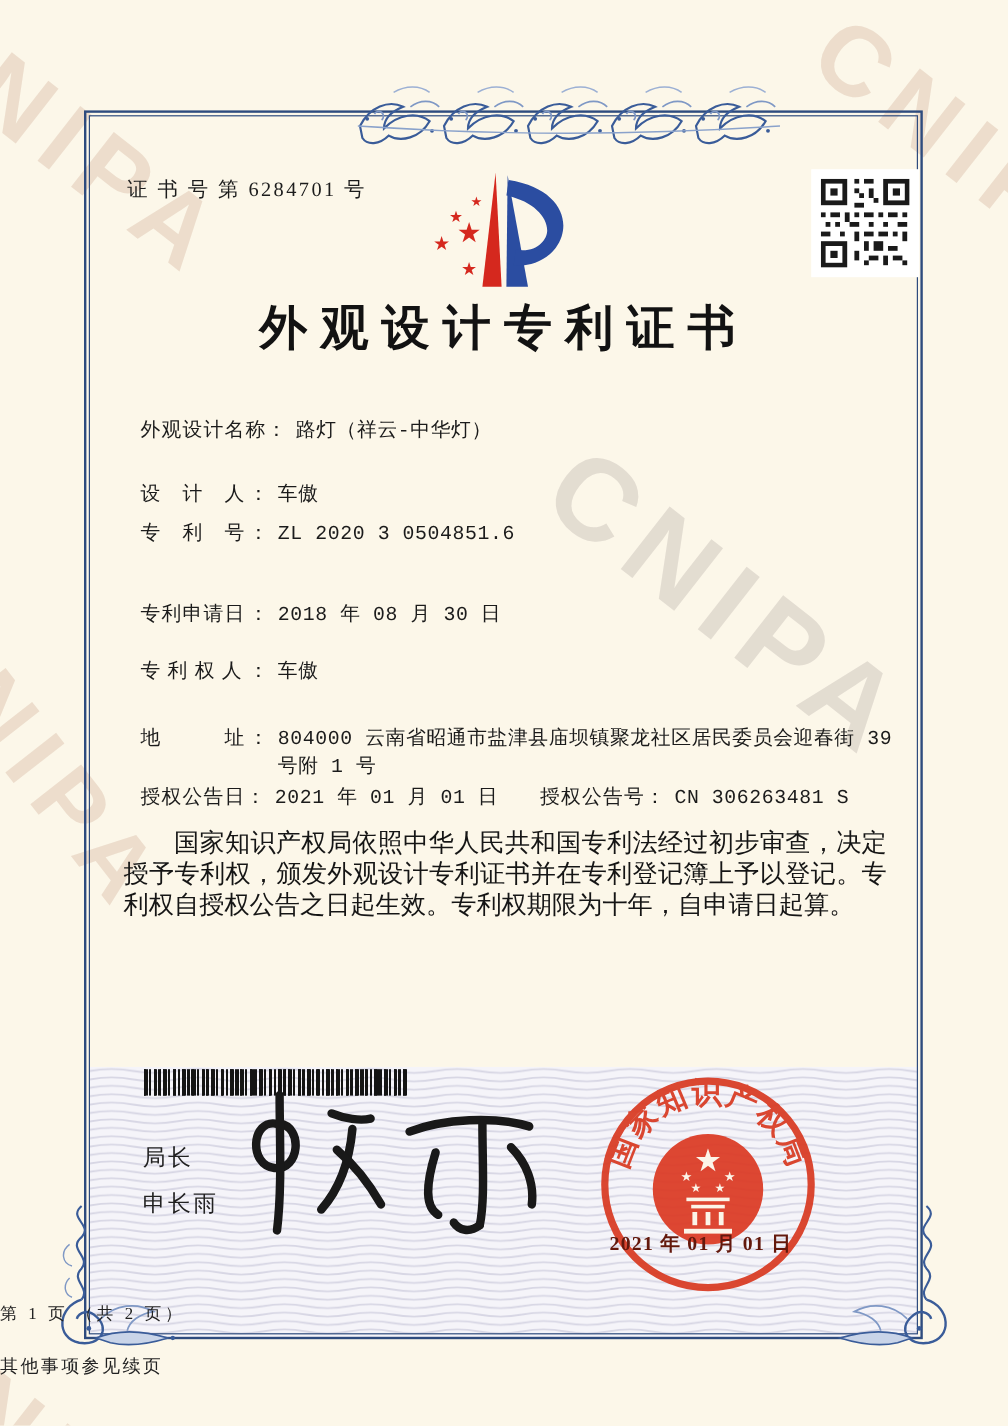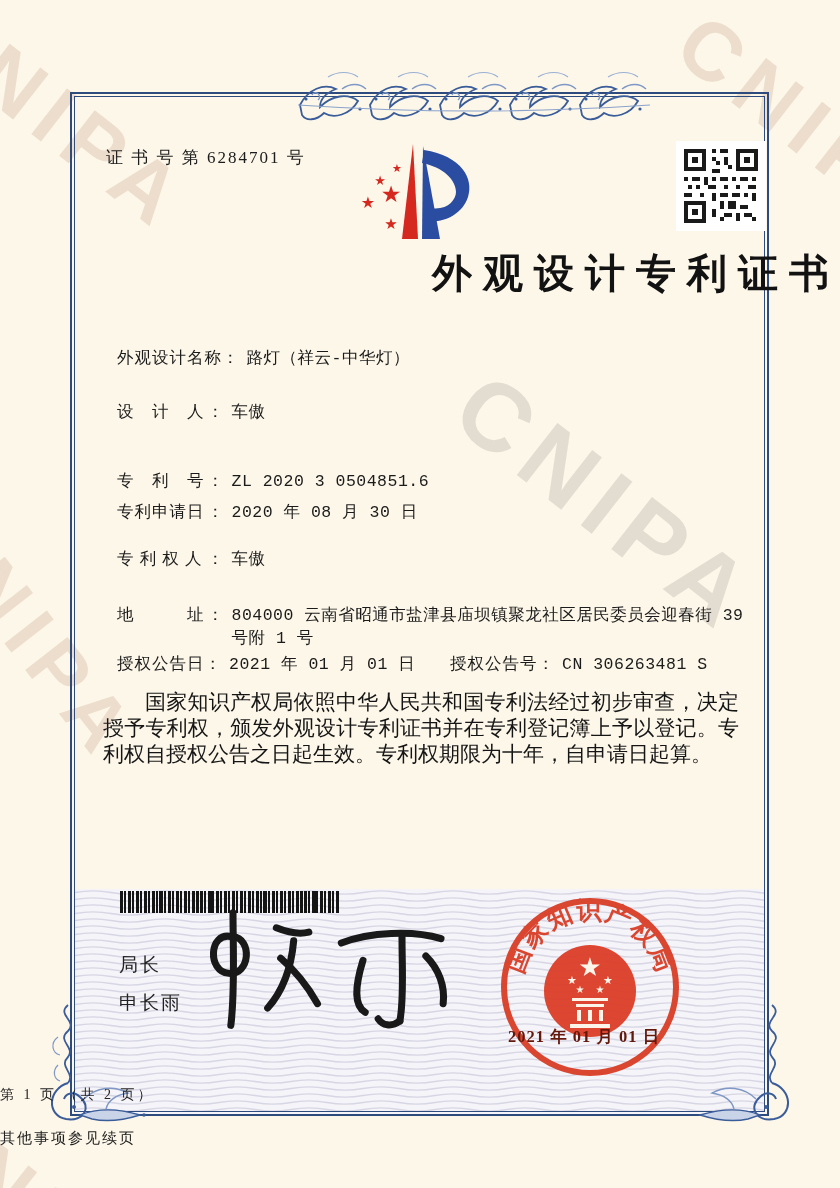--- a/index.html
+++ b/index.html
@@ -30,21 +30,21 @@
     content:"";position:absolute;inset:2px;border:1.3px solid #2e4b7e;
   }
   
   .band{position:absolute;left:75px;top:889px;width:690px;height:226px;z-index:1;}
   
   .certno{position:absolute;left:106px;top:146px;font-size:17px;letter-spacing:2px;z-index:4;}
   .logo{position:absolute;left:350px;top:134px;z-index:4;}
   .qr{position:absolute;left:676px;top:141px;width:90px;height:90px;background:#ffffff;z-index:4;
       display:flex;align-items:center;justify-content:center;}
   .title{
-    position:absolute;left:0;right:0;top:246px;text-align:right;z-index:4;
+    position:absolute;left:0;right:0;top:246px;text-align:center;z-index:4;
     font-size:40px;font-weight:700;letter-spacing:11px;color:#121212;
   }
   .frow{position:absolute;left:117px;font-size:16.5px;z-index:4;color:#1b1b1b;}
   .flabel{display:inline-block;min-width:90px;letter-spacing:1px;}
   .fval{margin-left:8px;letter-spacing:0.5px;font-family:Liberation Mono, monospace;}
   .addr .fval{display:inline-block;width:532px;vertical-align:top;line-height:23px;}
   .grant2{position:absolute;left:333px;top:0;white-space:nowrap;}
   .bodytext{
     position:absolute;left:103px;top:690px;width:636px;z-index:4;
     font-size:21px;line-height:25.9px;text-align:justify;color:#151515;
@@ -210,25 +210,25 @@
 </div>
 
 <div class="title">外观设计专利证书</div>
 
 <div class="frow" style="top:347px">
   <span class="flabel">外观设计名称</span><span>：</span><span class="fval">路灯（祥云-中华灯）</span>
 </div>
 <div class="frow" style="top:401px">
   <span class="flabel">设　计　人</span><span>：</span><span class="fval">车傲</span>
 </div>
-<div class="frow" style="top:470px">
+<div class="frow" style="top:433px">
   <span class="flabel">专　利　号</span><span>：</span><span class="fval">ZL 2020 3 0504851.6</span>
 </div>
 <div class="frow" style="top:501px">
-  <span class="flabel">专利申请日</span><span>：</span><span class="fval">2020 年 08 月 30 日</span>
+  <span class="flabel">专利申请日</span><span>：</span><span class="fval">2018 年 08 月 30 日</span>
 </div>
 <div class="frow" style="top:548px">
   <span class="flabel">专 利 权 人</span><span>：</span><span class="fval">车傲</span>
 </div>
 <div class="frow addr" style="top:604px">
   <span class="flabel">地　　　址</span><span>：</span><span class="fval">804000 云南省昭通市盐津县庙坝镇聚龙社区居民委员会迎春街 39 号附 1 号</span>
 </div>
 
 <div class="frow" style="top:653px">
   <span class="flabel" style="min-width:0">授权公告日</span><span>：</span><span class="fval">2021 年 01 月 01 日</span>

